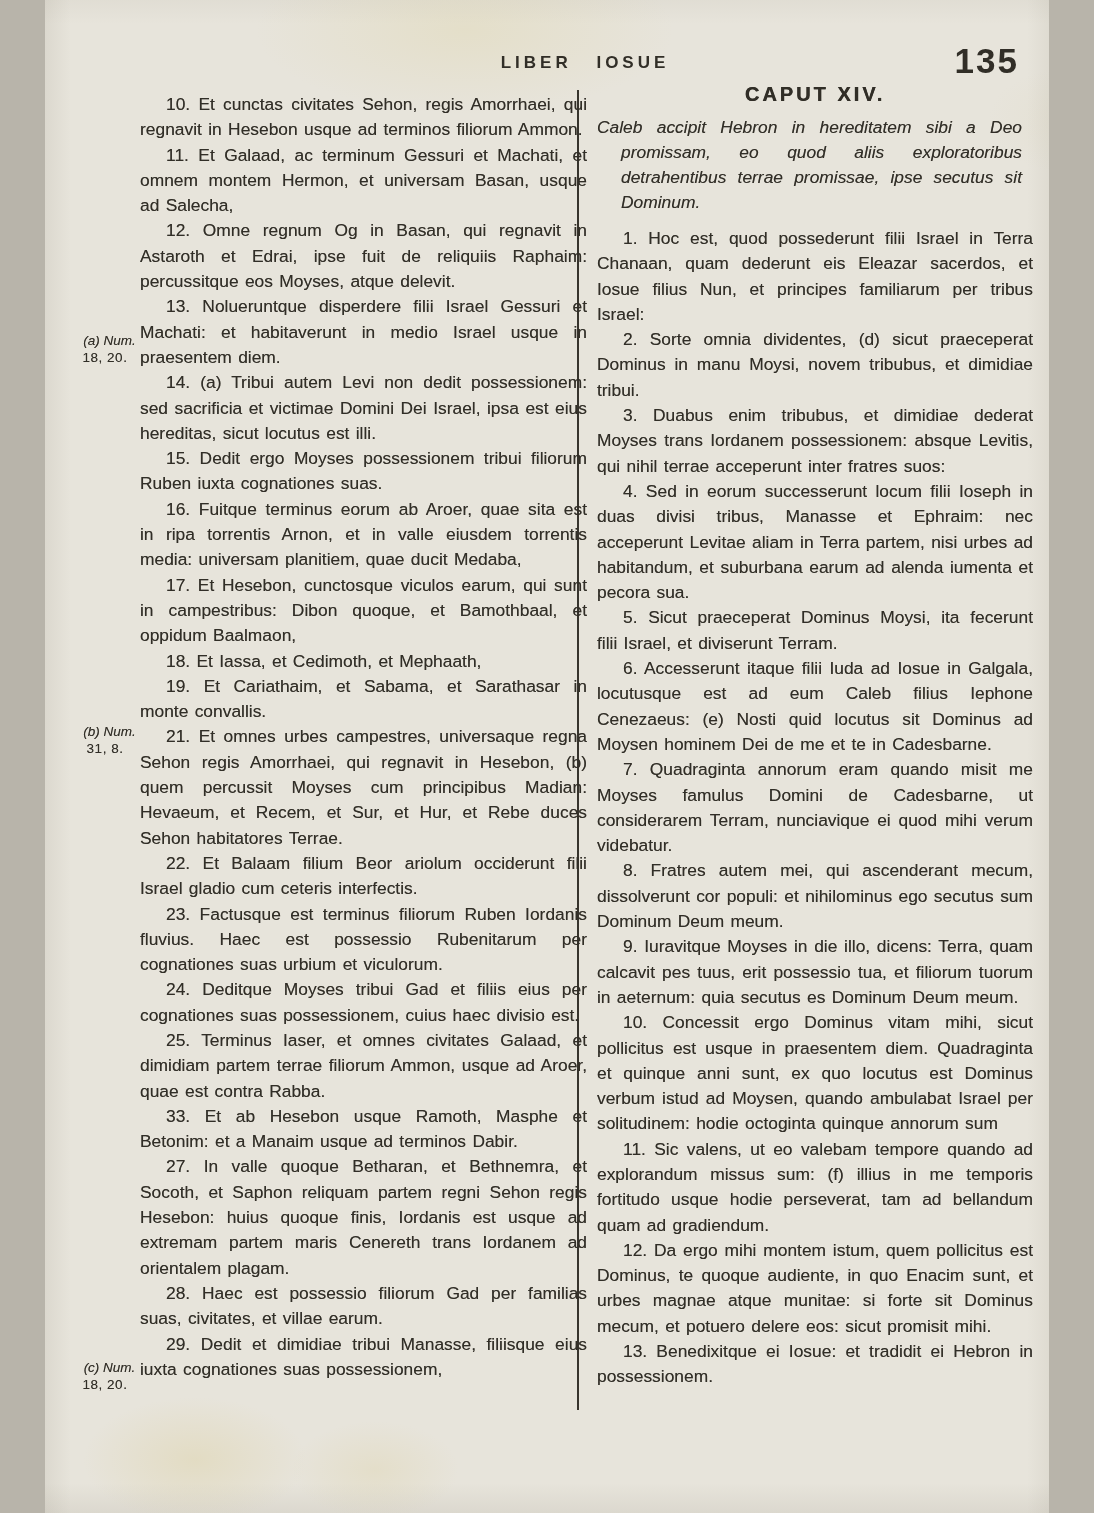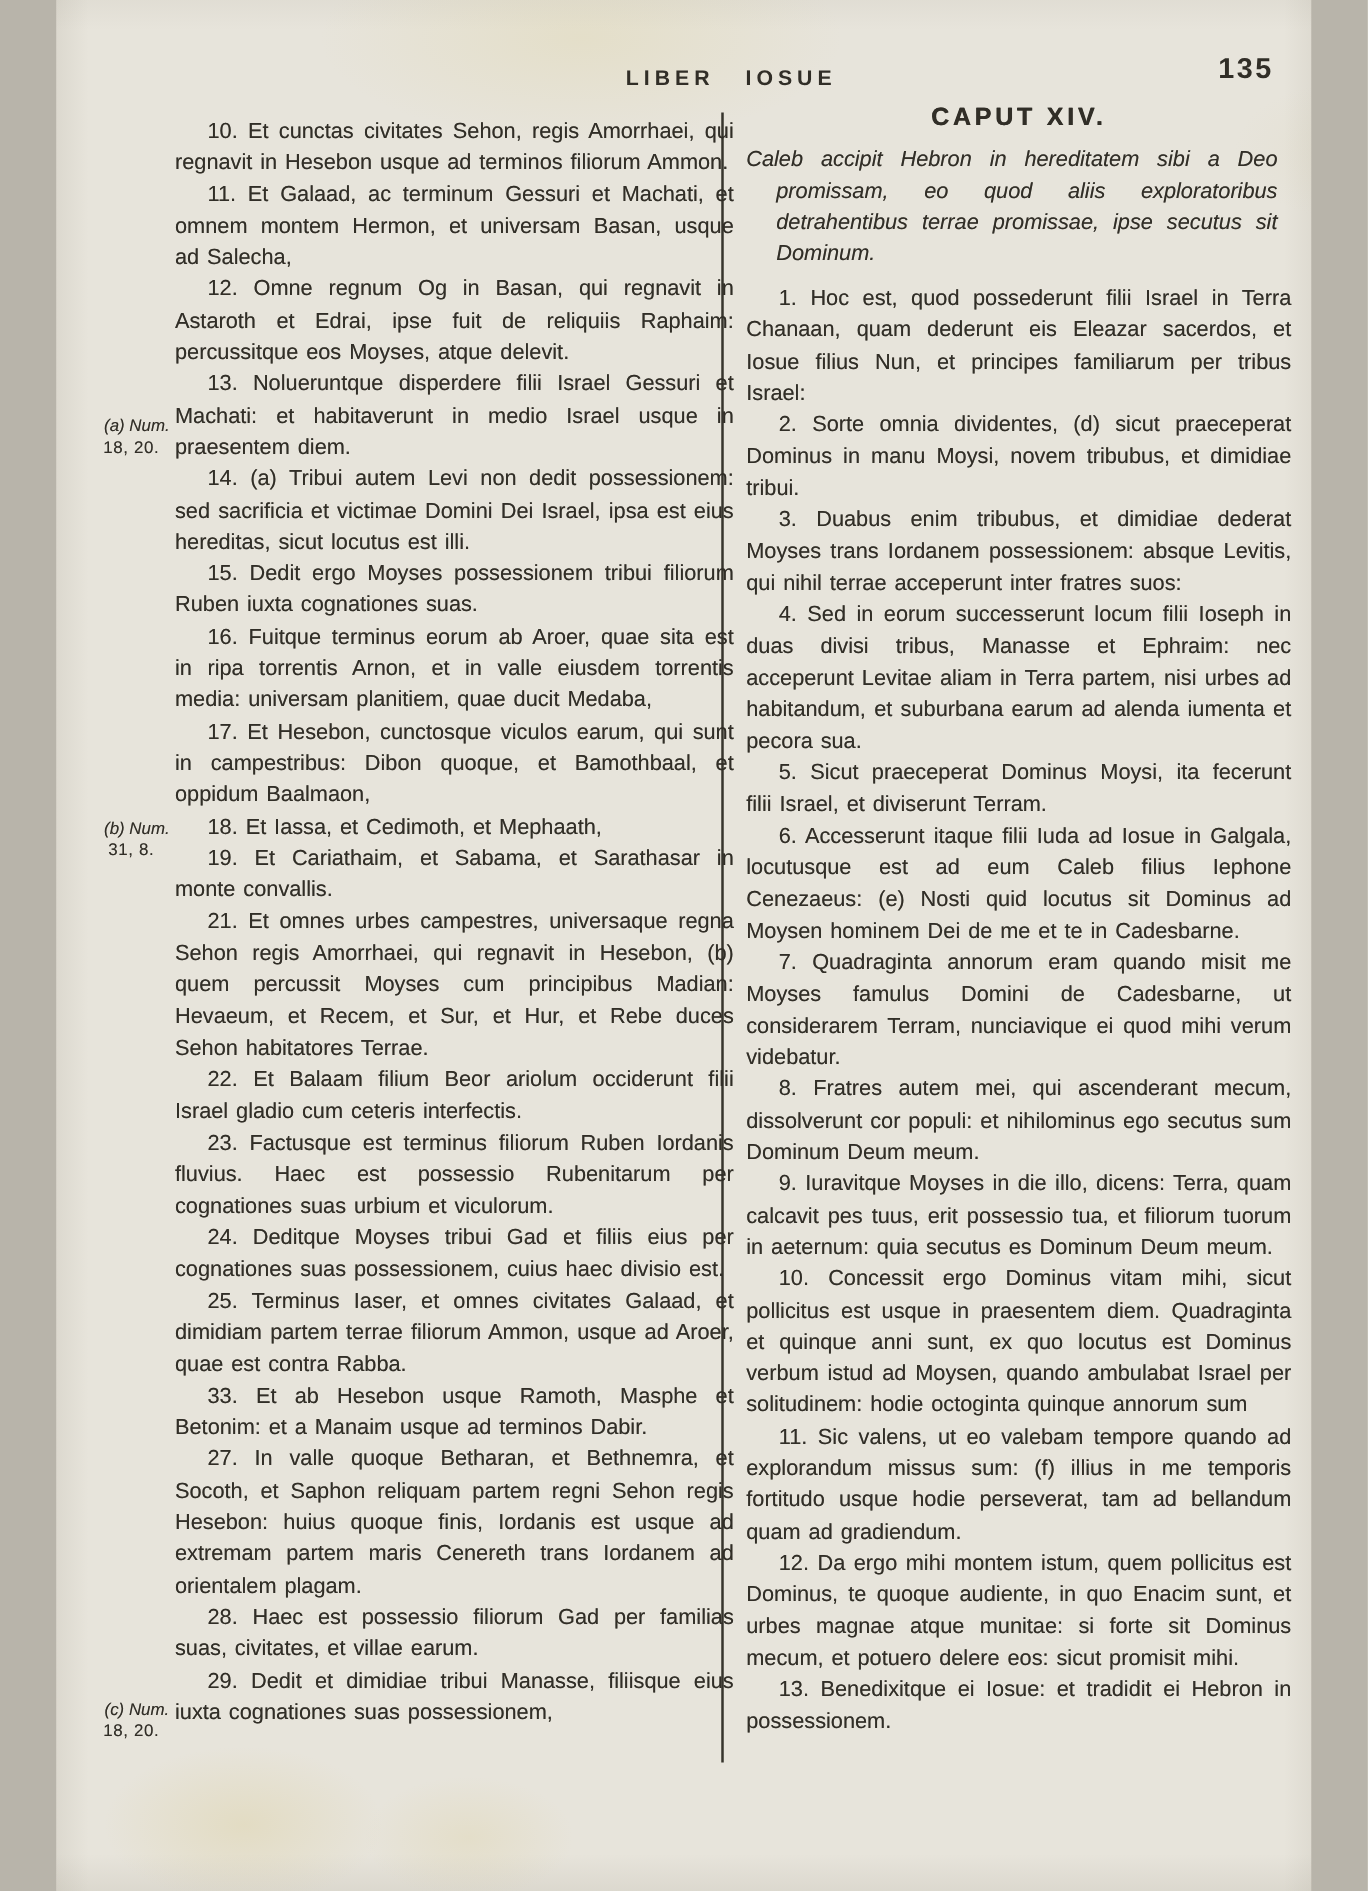--- a/index.html
+++ b/index.html
@@ -21,21 +21,21 @@
     color:#312e27;
     overflow:hidden;
   }
   .running-title{
     position:absolute;top:53px;left:95px;width:890px;
     text-align:center;font-size:17px;font-weight:bold;
     letter-spacing:4px;word-spacing:16px;
   }
   .page-number{
     position:absolute;top:41px;right:30px;
-    font-size:23px;font-weight:bold;letter-spacing:2px;
+    font-size:35px;font-weight:bold;letter-spacing:2px;
   }
   .col{position:absolute;text-align:justify;}
   .col-left{left:95px;top:92px;width:447px;}
   .col-right{left:552px;top:83px;width:436px;}
   .verse{
     margin:0;text-indent:26px;
     font-size:17.4px;line-height:25.3px;
     word-spacing:1.5px;
     text-shadow:0 0 .5px rgba(49,46,39,.55);
   }
@@ -114,21 +114,21 @@
     <p class="verse">11. Sic valens, ut eo valebam tempore quando ad explorandum missus sum: (f) illius in me temporis fortitudo usque hodie perseverat, tam ad bellandum quam ad gradiendum.</p>
     <p class="verse">12. Da ergo mihi montem istum, quem pollicitus est Dominus, te quoque audiente, in quo Enacim sunt, et urbes magnae atque munitae: si forte sit Dominus mecum, et potuero delere eos: sicut promisit mihi.</p>
     <p class="verse">13. Benedixitque ei Iosue: et tradidit ei Hebron in possessionem.</p>
 
   </div>
 
   <div class="margin-note mn-left" style="top:333px">
     <span class="note-label">(a) Num.</span>
     <span class="note-ref">18, 20.</span>
   </div>
-  <div class="margin-note mn-left" style="top:655px">
+  <div class="margin-note mn-left" style="top:724px">
     <span class="note-label">(b) Num.</span>
     <span class="note-ref">31, 8.</span>
   </div>
   <div class="margin-note mn-left" style="top:1360px">
     <span class="note-label">(c) Num.</span>
     <span class="note-ref">18, 20.</span>
   </div>
 
   <div class="margin-note mn-right" style="top:268px">
     <span class="note-label">(d) Num.</span>

